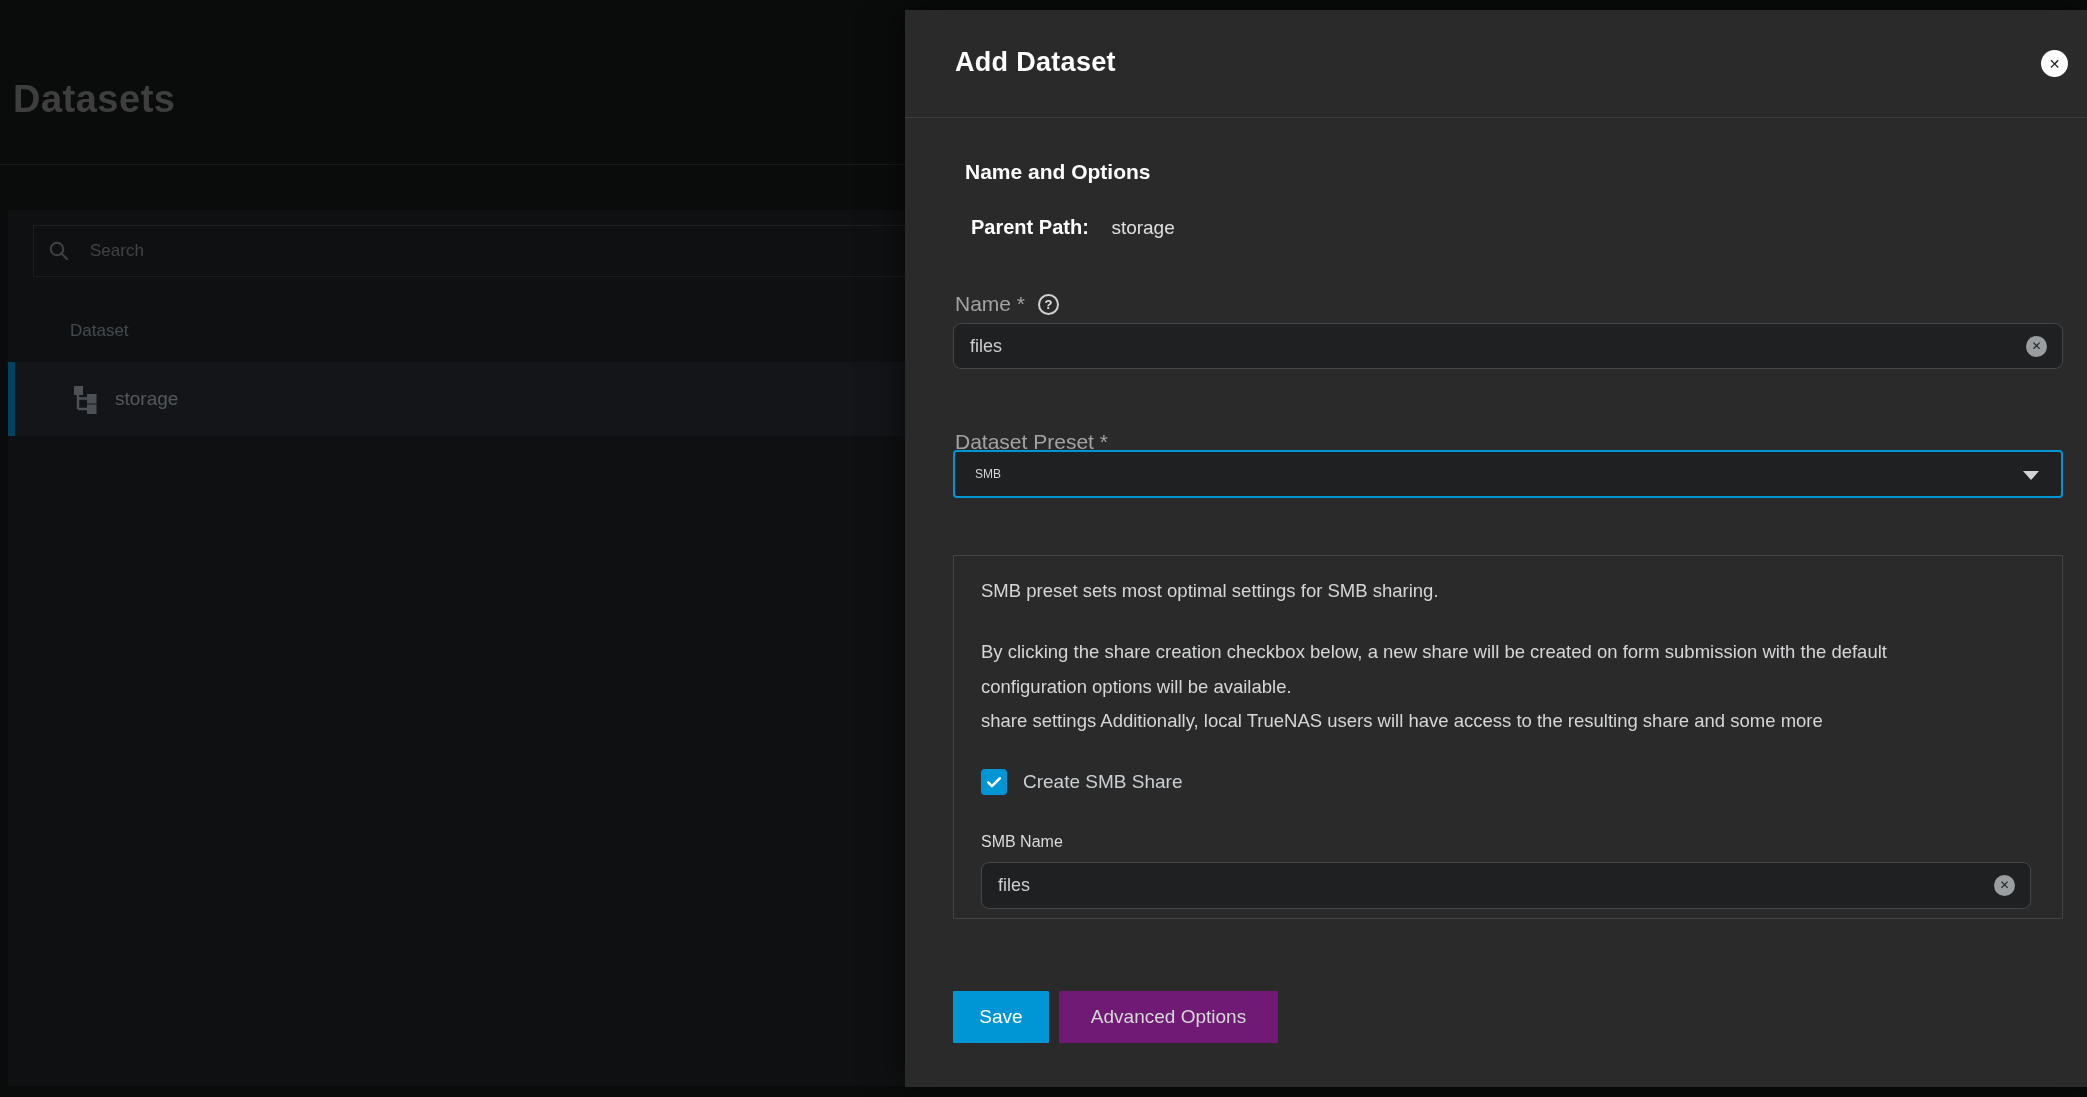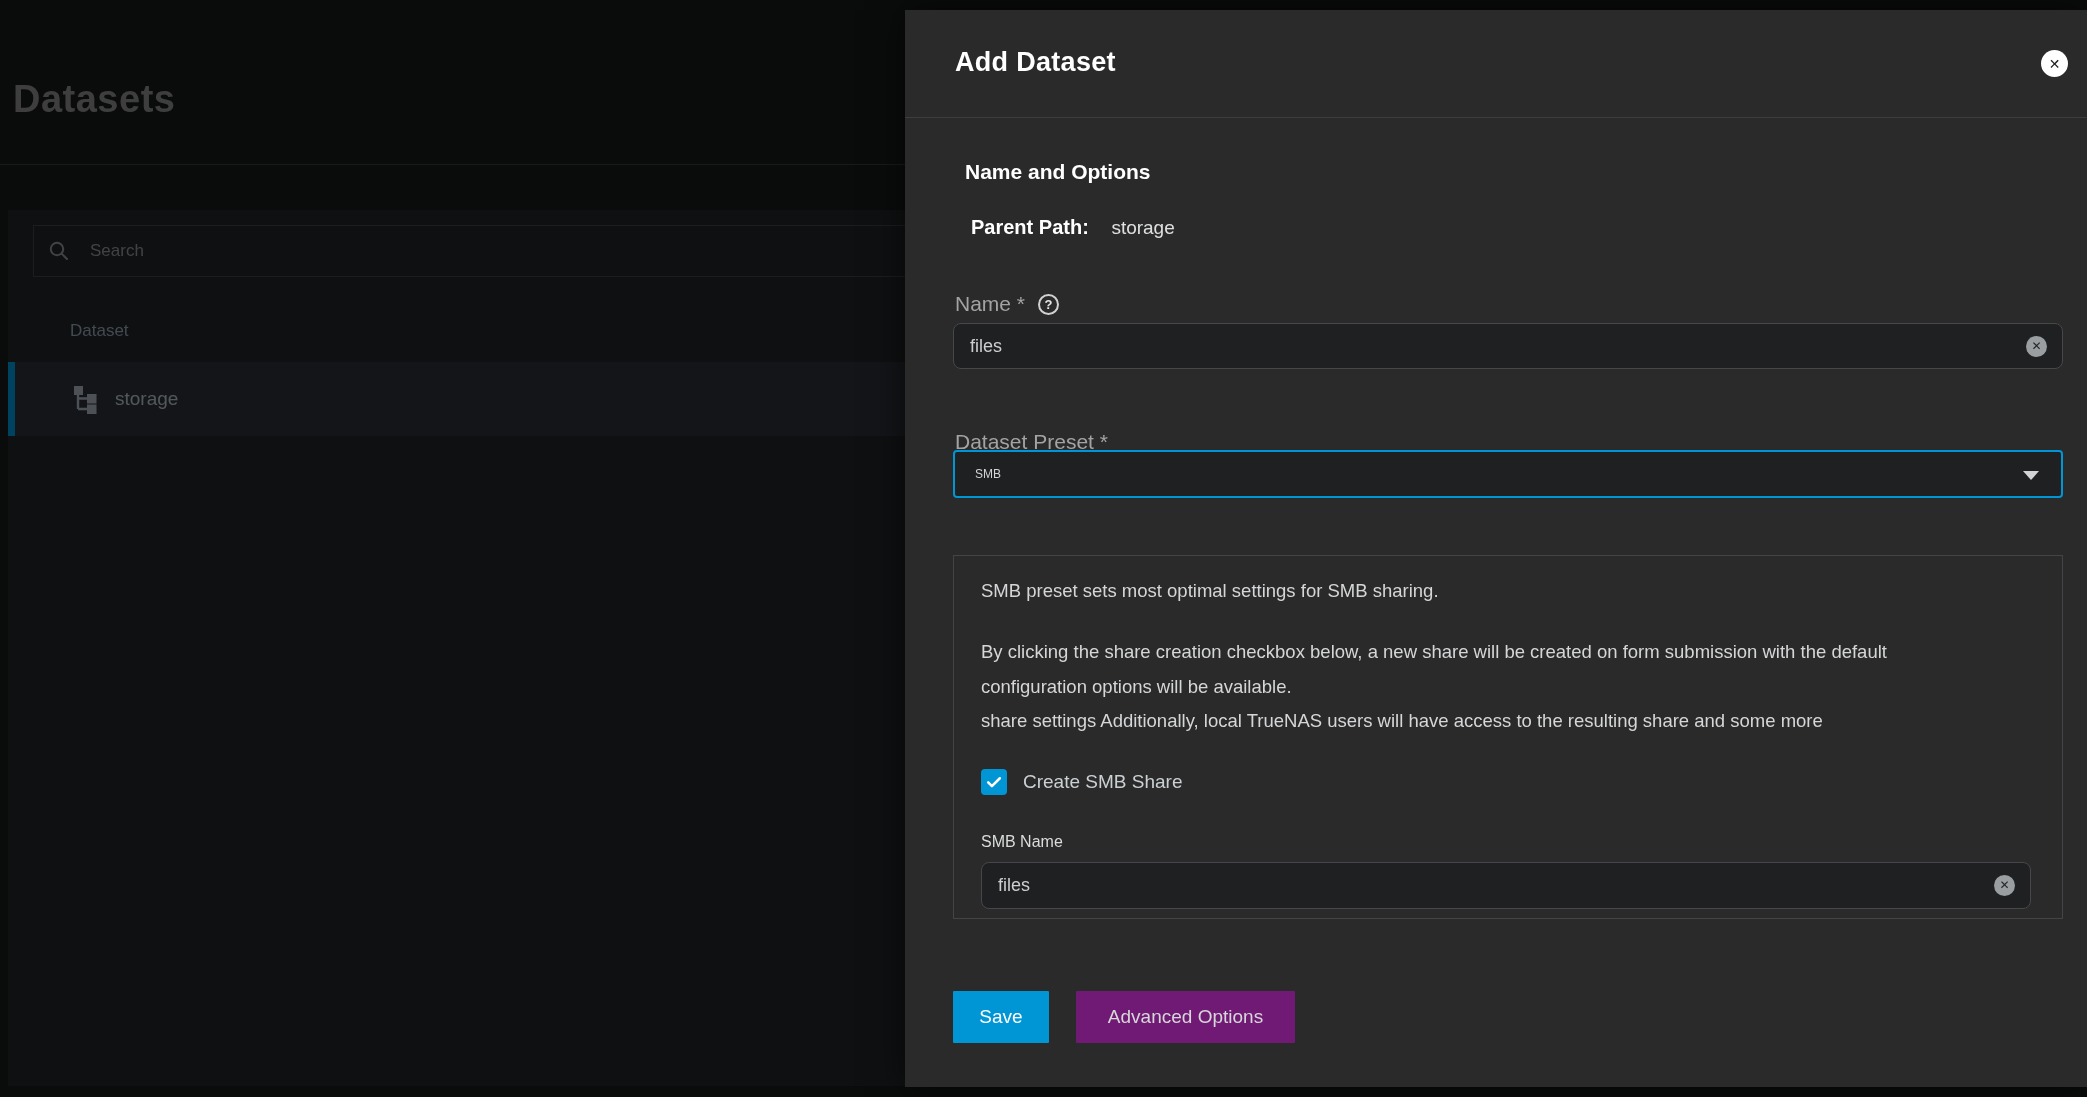--- a/index.html
+++ b/index.html
@@ -51,21 +51,21 @@
   .info-box{position:absolute;left:48px;top:545px;width:1110px;height:364px;border:1px solid #424446;}
   .info-line1{position:absolute;left:27px;top:24px;margin:0;font-size:18.5px;color:#d5d6d7;}
   .info-para{position:absolute;left:27px;top:79px;font-size:18.5px;color:#d5d6d7;}
   .info-para div{white-space:nowrap;line-height:34.5px;}
   .cb-row{position:absolute;left:27px;top:213px;display:flex;align-items:center;}
   .checkbox{width:26px;height:26px;background:#0095d5;border-radius:4px;display:inline-flex;align-items:center;justify-content:center;cursor:pointer;}
   .cb-label{margin-left:16px;font-size:19px;color:#cbd0d3;}
   .smb-name-label{position:absolute;left:27px;top:277px;font-size:16px;color:#dadcdd;}
   .smb-input-wrap{left:27px;top:306px;width:1050px;height:47px;}
 
-  .buttons-row{position:absolute;left:48px;top:981px;display:flex;gap:27px;}
+  .buttons-row{position:absolute;left:48px;top:981px;display:flex;gap:10px;}
   .btn{border:none;height:52px;font-size:19px;font-weight:500;cursor:pointer;border-radius:1px;padding:0 22px;}
   .btn-save{background:#0095d5;color:#ffffff;min-width:96px;}
   .btn-advanced{background:#701a75;color:#d6d7d8;min-width:219px;}
 </style>
 </head>
 <body>
 
 <div id="screen">
 
   <div class="page">

